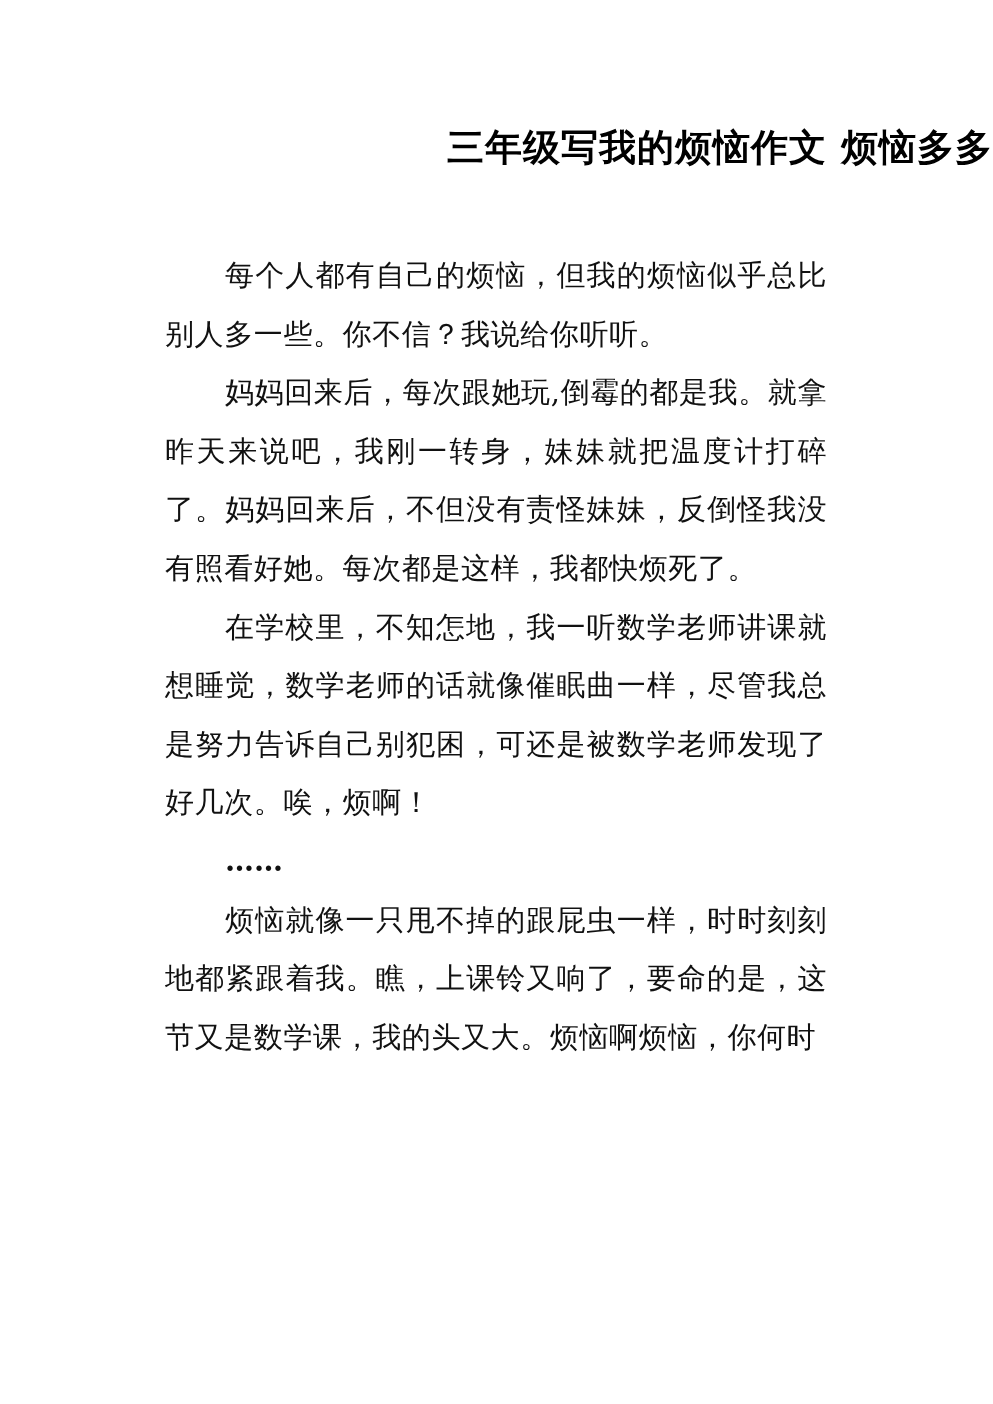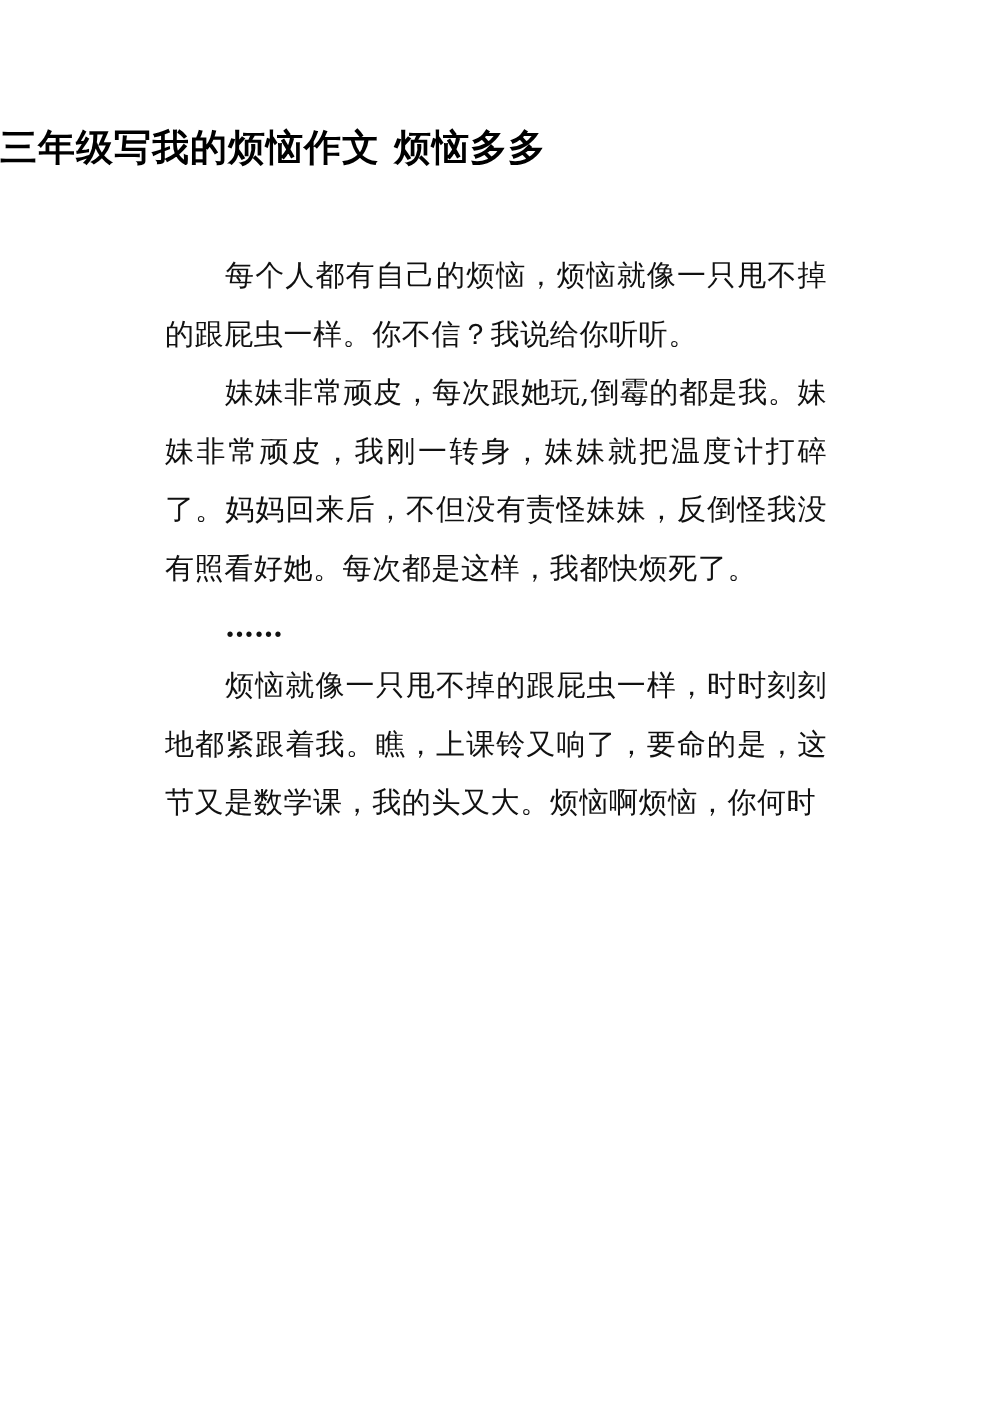--- a/index.html
+++ b/index.html
@@ -1,29 +1,30 @@
 <!DOCTYPE html>
 <html><head>
   <meta charset="utf-8">
   <style>
     html, body { margin: 0; padding: 0; background: #ffffff; }
     body { width: 993px; height: 1404px; position: relative; overflow: hidden;
            font-family: "DejaVu Serif", "Liberation Serif", serif; color: #111; }
-    .title { position: absolute; top: 124px; left: 0; width: 993px; text-align: left;
+    .title { position: absolute; top: 124px; left: 0; width: 993px; text-align: right;
              font-family: "DejaVu Sans", "Liberation Sans", sans-serif; font-weight: bold;
              font-size: 37px; letter-spacing: 1px; line-height: 48px; color: #000; }
     .body { position: absolute; top: 246px; left: 165px; width: 662px; }
     .para { margin: 0; font-size: 29px; line-height: 58.6px; text-indent: 60px;
             text-align: justify; letter-spacing: 0.6px; }
     .ellipsis { margin: 0; font-size: 29px; line-height: 58.6px; text-indent: 60px;
                 letter-spacing: 0px; font-weight: bold; }
   </style>
 </head>
 <body>
 
 <div class="title">三年级写我的烦恼作文 烦恼多多</div>
 
 <div class="body">
-  <p class="para">每个人都有自己的烦恼，烦恼就像一只甩不掉的跟屁虫一样。你不信？我说给你听听。</p>
-  <p class="para">妹妹非常顽皮，每次跟她玩,倒霉的都是我。妹妹非常顽皮，我刚一转身，妹妹就把温度计打碎了。妈妈回来后，不但没有责怪妹妹，反倒怪我没有照看好她。每次都是这样，我都快烦死了。</p>
+  <p class="para">每个人都有自己的烦恼，但我的烦恼似乎总比别人多一些。你不信？我说给你听听。</p>
+  <p class="para">妈妈回来后，每次跟她玩,倒霉的都是我。就拿昨天来说吧，我刚一转身，妹妹就把温度计打碎了。妈妈回来后，不但没有责怪妹妹，反倒怪我没有照看好她。每次都是这样，我都快烦死了。</p>
+  <p class="para">在学校里，不知怎地，我一听数学老师讲课就想睡觉，数学老师的话就像催眠曲一样，尽管我总是努力告诉自己别犯困，可还是被数学老师发现了好几次。唉，烦啊！</p>
   <p class="ellipsis">……</p>
   <p class="para">烦恼就像一只甩不掉的跟屁虫一样，时时刻刻地都紧跟着我。瞧，上课铃又响了，要命的是，这节又是数学课，我的头又大。烦恼啊烦恼，你何时</p>
 </div>
 
 </body></html>

